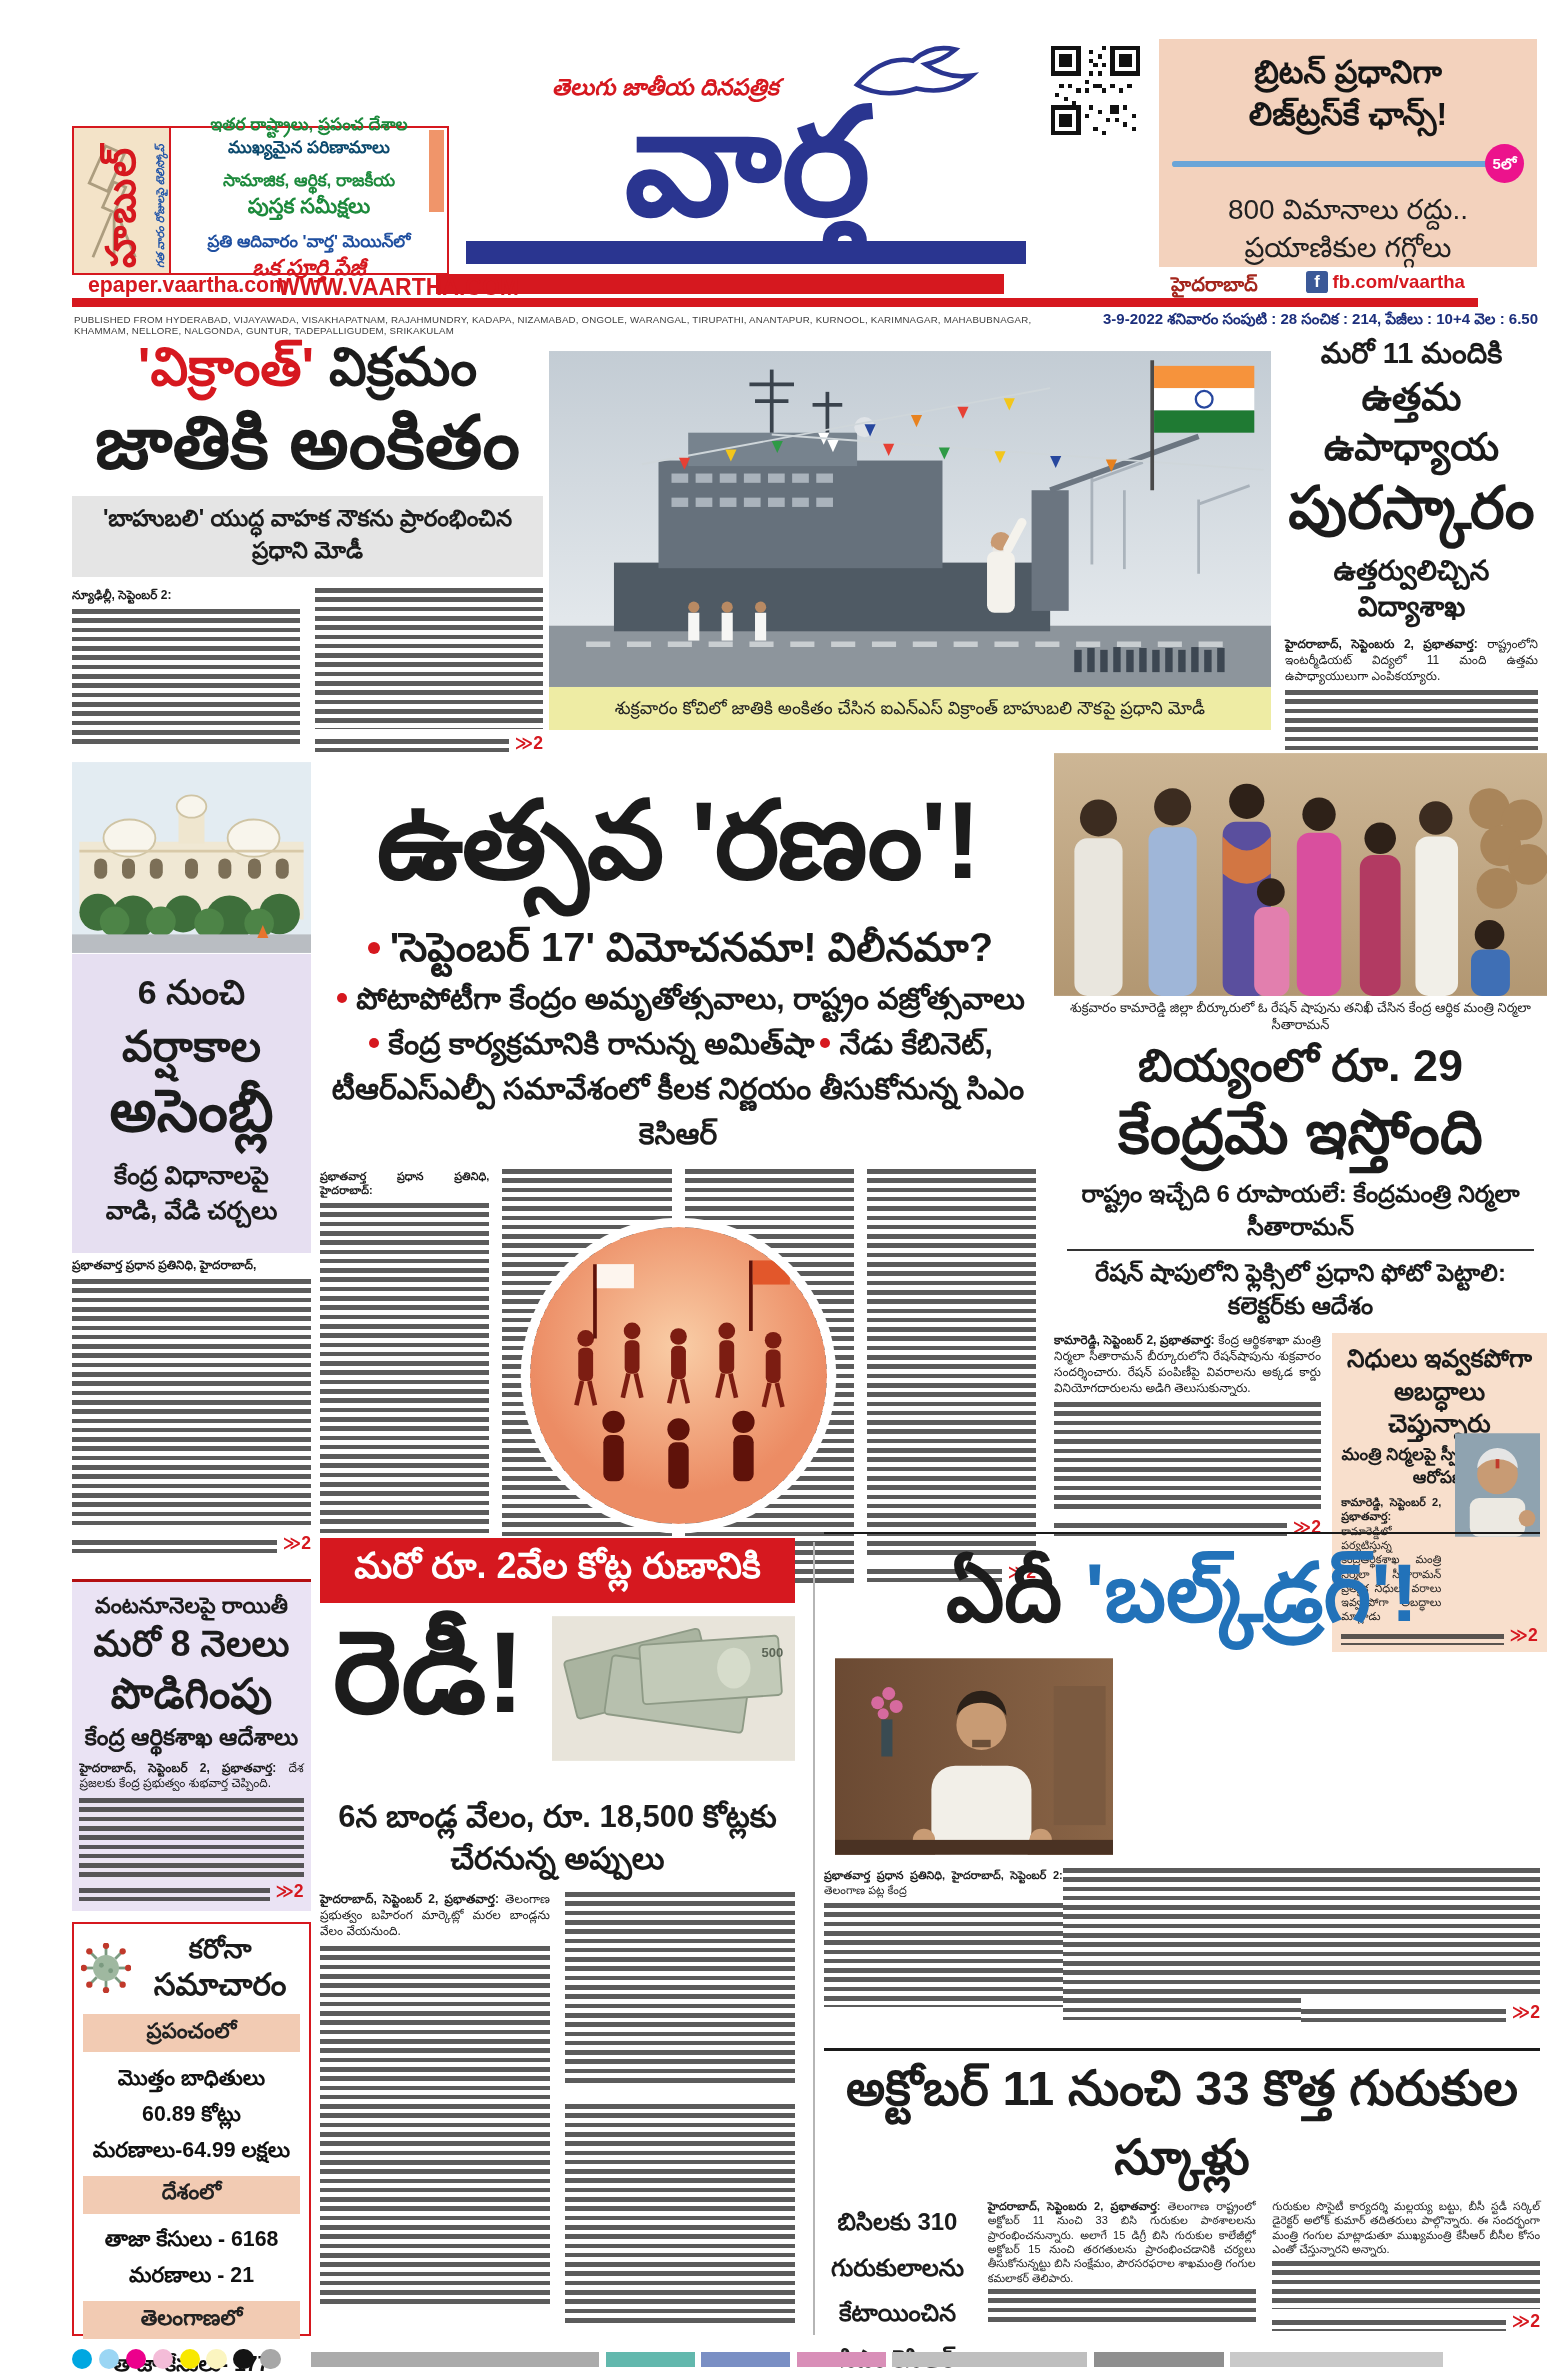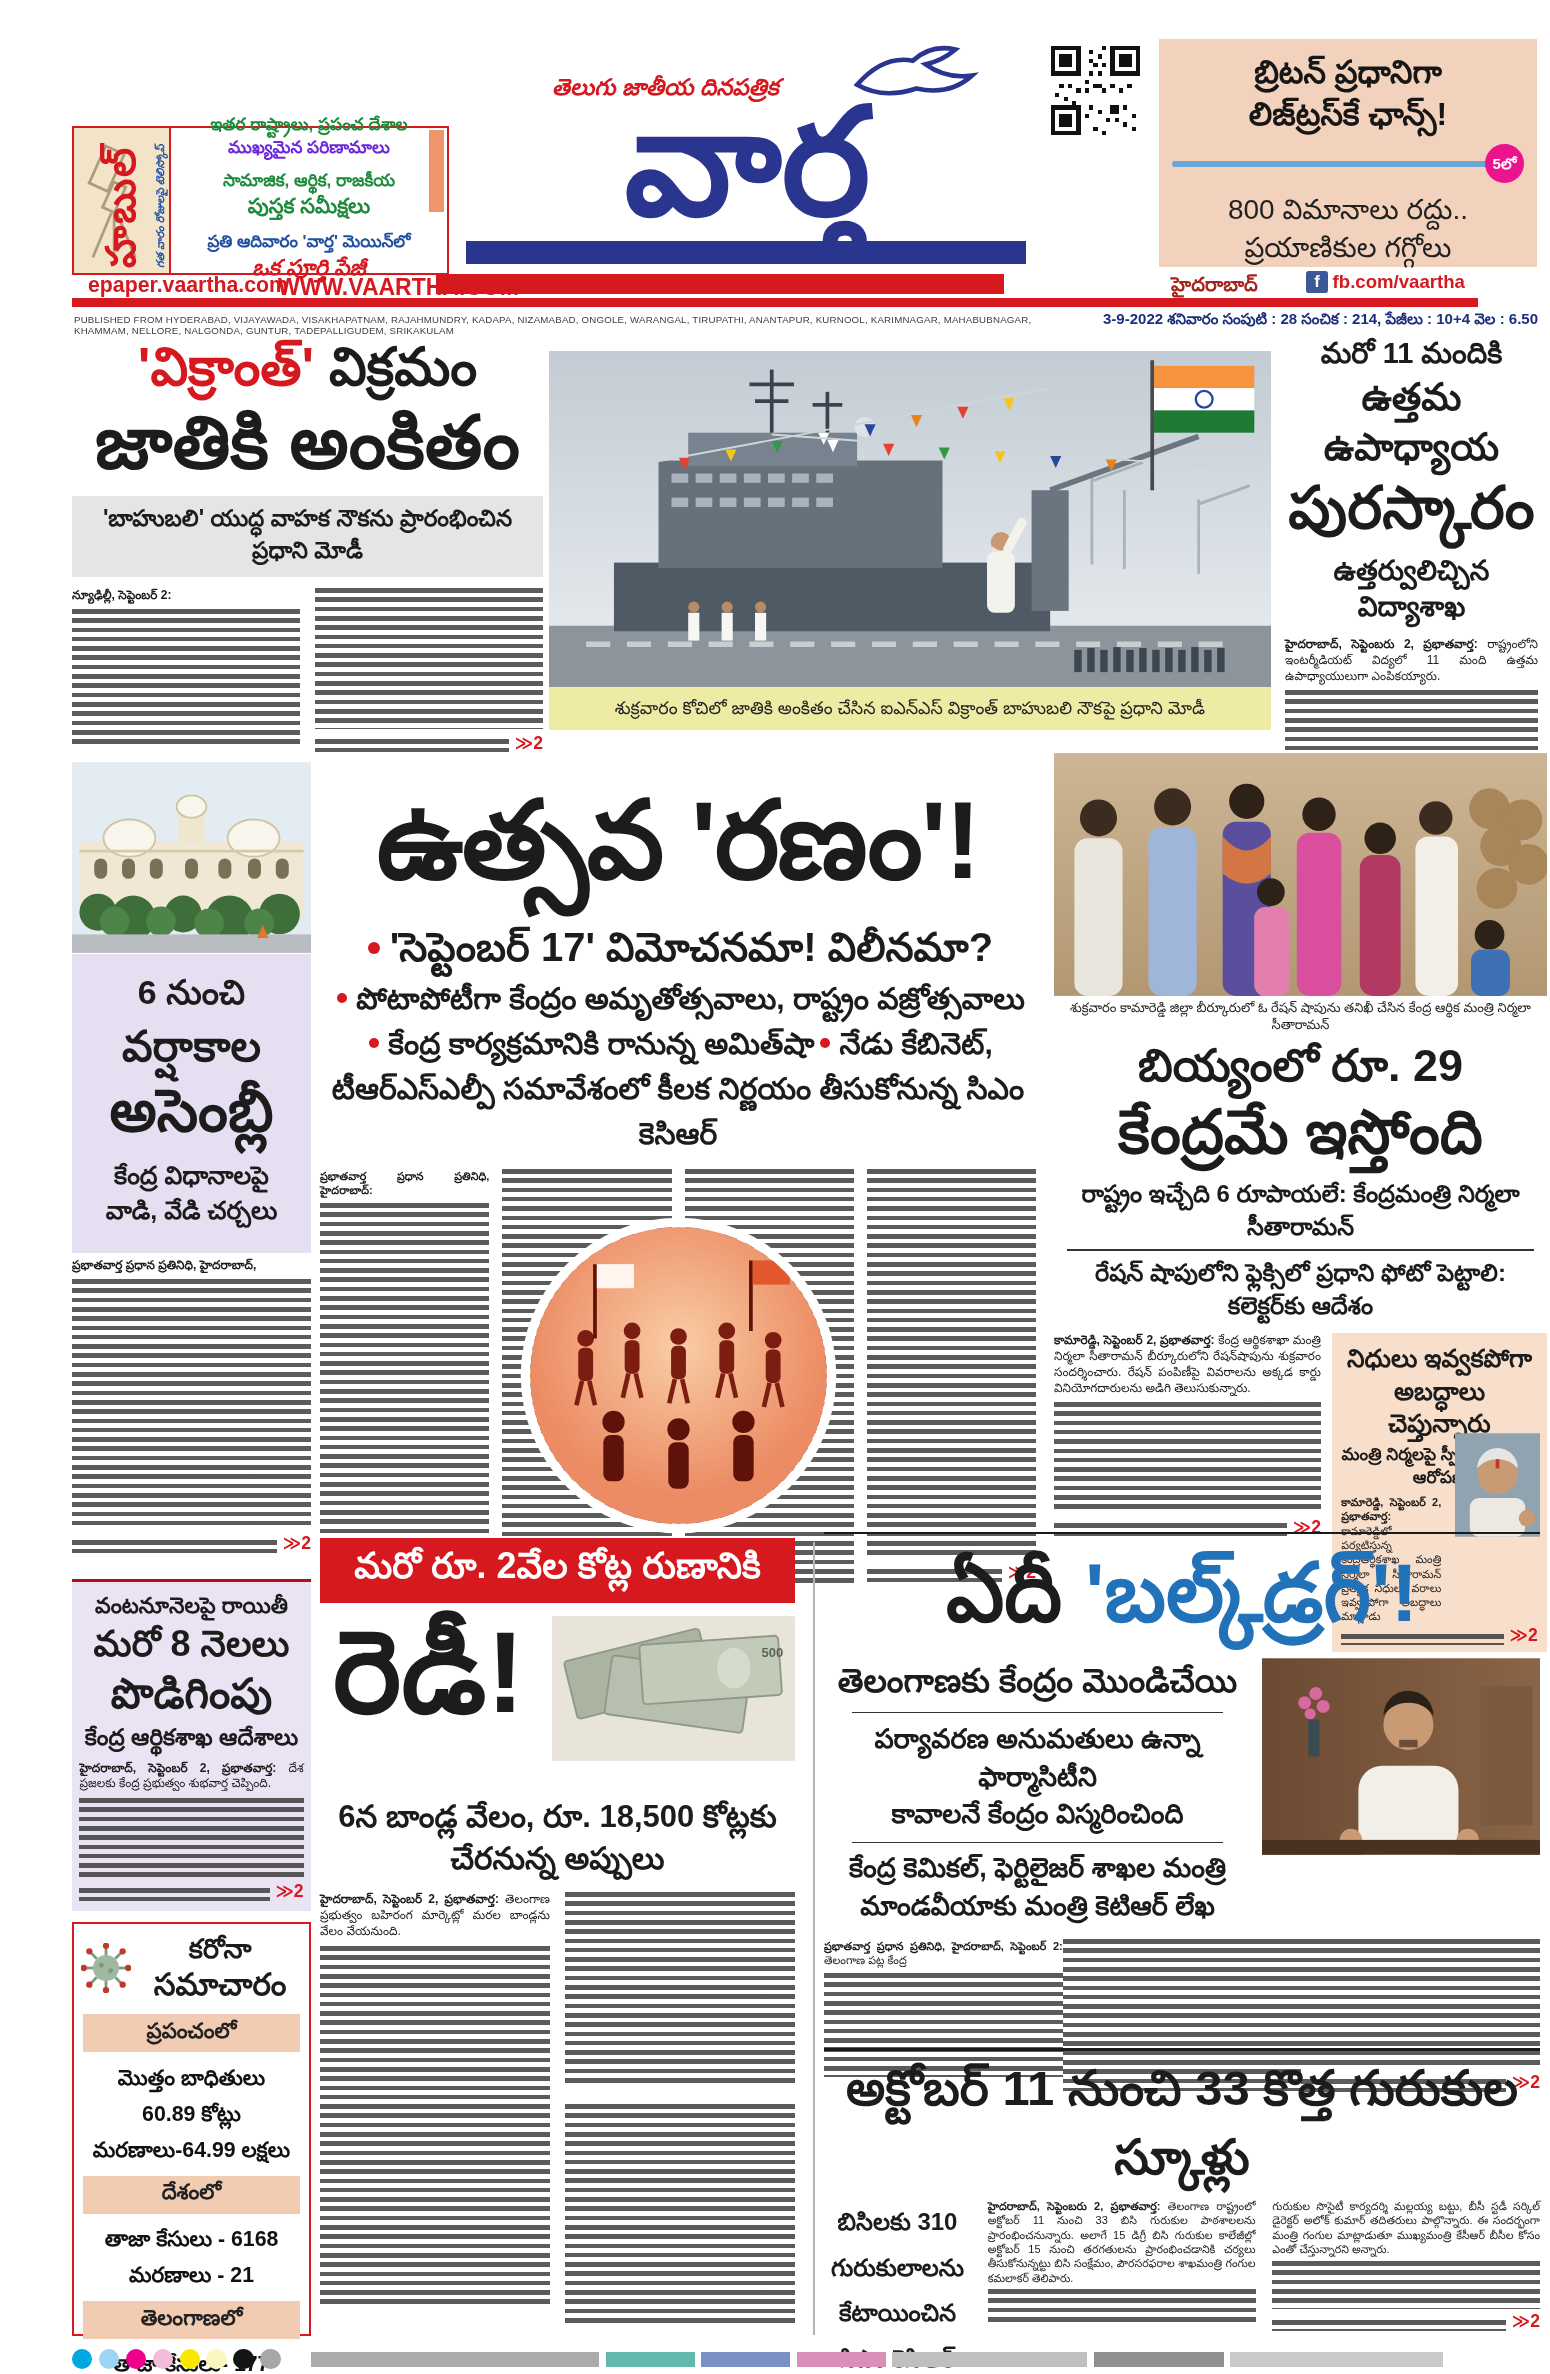--- a/index.html
+++ b/index.html
@@ -39,21 +39,21 @@
           <line x1="34" y1="84" x2="14" y2="132"></line>
             <line x1="40" y1="84" x2="60" y2="132"></line>
             <line x1="37" y1="84" x2="37" y2="130"></line>
         </g>
       </svg>
       <div class="vert red b abs" style="left:18.6px;top:5.6px;height:134px;font-size:41px;letter-spacing:1.9px;">హబుల్</div>
       <div class="vert abs" style="right:1.9px;top:5.6px;height:134px;font-size:11px;color:#2456a8;font-style:italic;font-weight:bold;">గత వారం రోజులపై టెలిస్కోప్</div>
     </div>
     <div class="ctr" style="flex:1;display:flex;flex-direction:column;justify-content:center;padding:3.7px 1.9px;">
       <div class="b" style="color:#1d8a3c;font-size:17px;">ఇతర రాష్ట్రాలు, ప్రపంచ దేశాల</div>
-      <div class="b" style="color:#6d28d9;font-size:17px;">ముఖ్యమైన పరిణామాలు</div>
+      <div class="b" style="color:#0c4a6e;font-size:17px;">ముఖ్యమైన పరిణామాలు</div>
       <div class="pdiv"></div>
       <div class="b" style="color:#1d8a3c;font-size:17px;">సామాజిక, ఆర్థిక, రాజకీయ</div>
       <div class="b" style="color:#1d8a3c;font-size:21px;">పుస్తక సమీక్షలు</div>
       <div class="pdiv"></div>
       <div class="b" style="color:#1f4fa0;font-size:16.7px;">ప్రతి ఆదివారం 'వార్త' మెయిన్‌లో</div>
       <div class="b red" style="font-size:22px;font-style:italic;">ఒక పూర్తి పేజీ</div>
     </div>
   </div>
   <div class="abs" style="left:429px;top:130px;width:15px;height:82px;background:#f0956a;"></div>
 
@@ -603,29 +603,20 @@
         <div class="greek" style="height:195px;"></div>
         <div class="greek" style="height:223px;margin-top:16.7px;"></div>
       </div>
     </div>
   </div>
 
   <div class="abs" style="left:824px;top:1532px;width:716px;">
     <div style="height:1.9px;background:#1a1a1a;"></div>
     <div class="ctr" style="font-size:82px;font-weight:900;line-height:1.45;"><span>ఏదీ</span><span class="blue"> 'బల్క్‌డ్రగ్'!</span></div>
     <div style="display:flex;margin-top:5.6px;">
-      <div style="flex:1;">
-        <div class="ctr b" style="font-size:33px;line-height:1.4;">తెలంగాణకు కేంద్రం మొండిచేయి</div>
-        <div style="height:1.4px;background:#333;margin:7.4px 28px;"></div>
-        <div class="ctr b" style="font-size:27px;line-height:1.4;">పర్యావరణ అనుమతులు ఉన్నా ఫార్మాసిటీని</div>
-        <div class="ctr b" style="font-size:27px;line-height:1.4;">కావాలనే కేంద్రం విస్మరించింది</div>
-        <div style="height:1.4px;background:#333;margin:7.4px 28px;"></div>
-        <div class="ctr b" style="font-size:27px;line-height:1.4;">కేంద్ర కెమికల్, ఫెర్టిలైజర్ శాఖల మంత్రి</div>
-        <div class="ctr b" style="font-size:27px;line-height:1.4;">మాండవీయాకు మంత్రి కెటిఆర్ లేఖ</div>
-      </div>
       <svg style="margin-left:11px;" width="278" height="197" viewBox="0 0 300 212">
         <defs>
             <linearGradient id="kbg" x1="0" y1="0" x2="1" y2="0">
               <stop offset="0" stop-color="#6b4a33"></stop>
               <stop offset="1" stop-color="#8a6547"></stop>
             </linearGradient>
           </defs>
         <rect width="300" height="212" fill="url(#kbg)"></rect>
         <rect x="236" y="30" width="56" height="150" fill="#7b5a40"></rect>
         <g fill="#d66a9e">

